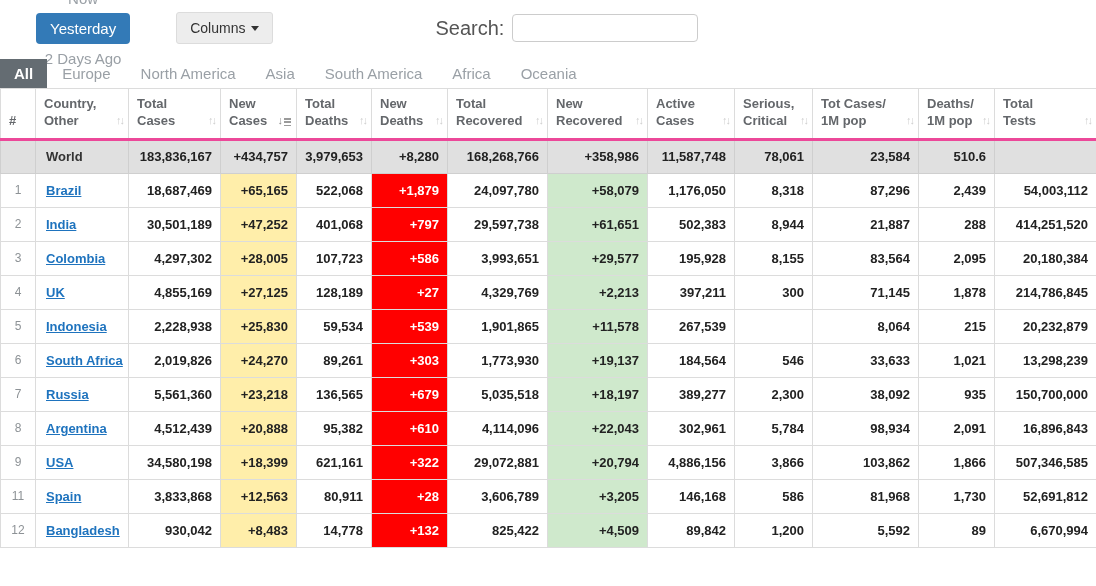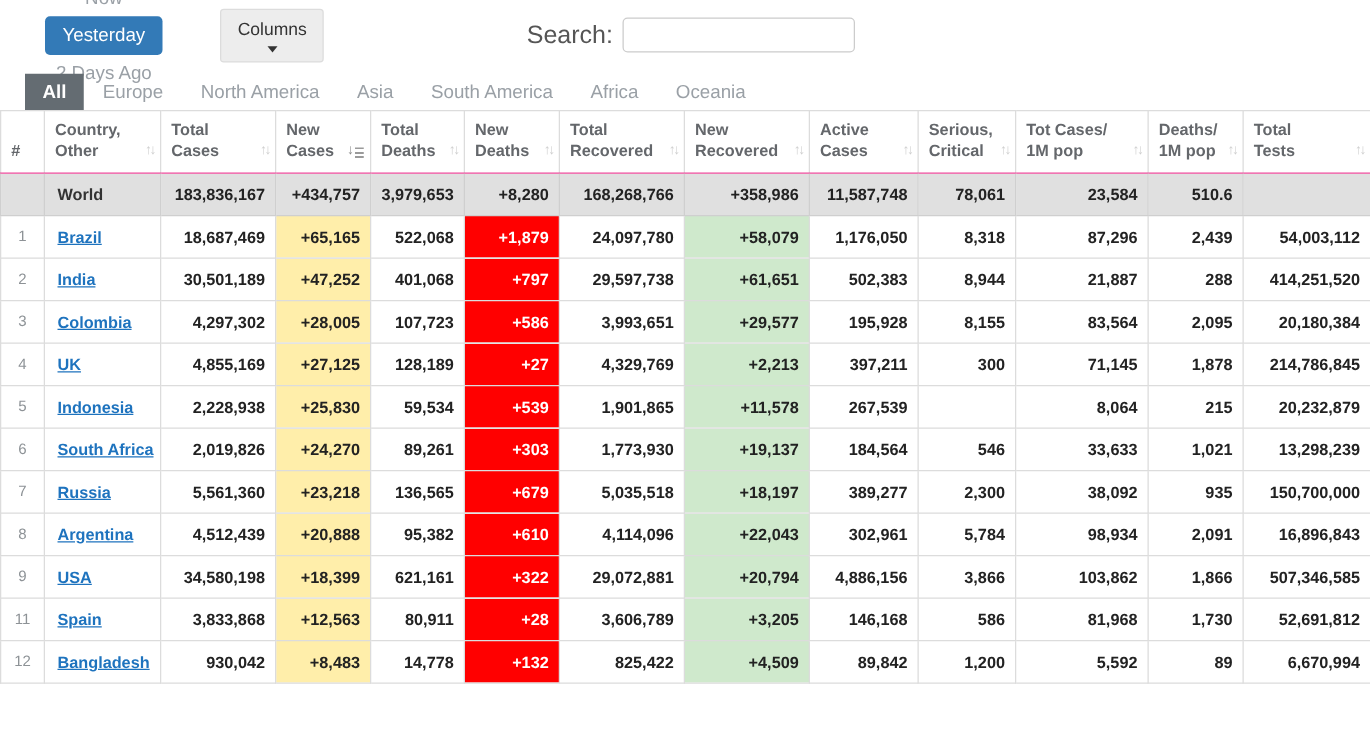--- a/index.html
+++ b/index.html
@@ -7,39 +7,39 @@
               font-family:"Liberation Sans", sans-serif; }
 
   
   .toolbar { display:flex; align-items:center; height:56px; padding-left:12px; }
   .time-tab { font-size:15px; color:#9aa0a6; padding:6px 10px; cursor:pointer; }
   .time-tab.active { background:#337ab7; color:#fff; border-radius:4px; padding:7px 14px;
                      margin:0 24px; }
   .columns-btn { margin-left:22px; background:#ededed; border:1px solid #dcdcdc;
                  border-radius:3px; padding:7px 13px; font-size:14px; color:#333;
                  font-family:"Liberation Sans", sans-serif; cursor:pointer;
-                 display:inline-flex; align-items:center; gap:6px;flex-direction:column; }
+                 display:inline-flex; align-items:center; gap:6px; }
   .caret { width:0; height:0; border-left:4px solid transparent;
            border-right:4px solid transparent; border-top:5px solid #333; display:inline-block; }
   .search-wrap { margin-left:162px; display:flex; align-items:center; gap:8px; }
   .search-label { font-size:20px; color:#555; }
   .search-input { width:186px; height:28px; border:1px solid #ccc; border-radius:4px;
                   padding:0 8px; font-size:13px; outline:none; }
 
   
-  .continent-tabs { height:32px; display:flex; align-items:flex-end;margin-left:20px; }
+  .continent-tabs { height:32px; display:flex; align-items:flex-end; }
   .continent-tab { font-size:15px; color:#9aa0a6; padding:6px 15px; cursor:pointer; }
   .continent-tab.active { background:#646c72; color:#fff; font-weight:bold; padding:6px 14px; }
 
   
   table { width:1096px; border-collapse:collapse; table-layout:fixed; }
   th, td { border:1px solid #dcdcdc; font-size:13px; overflow:hidden; white-space:nowrap; }
   thead th { vertical-align:bottom; text-align:left; padding:7px 6px 8px 8px; position:relative;
              font-weight:bold; color:#64676b; line-height:1.3; height:37px;
-             border-bottom:1px solid #ec4899; }
+             border-bottom:3px solid #ec4899; }
   .sort-icons { position:absolute; right:5px; bottom:10px; font-size:11px; color:#cfcfcf;
                 letter-spacing:-2px; }
   .sorted-icon { position:absolute; right:5px; bottom:10px; display:inline-flex;
                  align-items:flex-end; gap:1px; }
   .sorted-icon .arr { font-size:11px; color:#8a8a8a; letter-spacing:0; }
   .sorted-icon .bars { width:7px; height:9px; margin-bottom:1px;
         background:repeating-linear-gradient(to bottom,#9a9a9a 0,#9a9a9a 1.6px,transparent 1.6px,transparent 3.4px); }
 
   tbody td { height:34px; padding:0 8px; font-weight:bold; color:#222; text-align:right; }
   td.rank { text-align:center; color:#8d9296; font-weight:normal; font-size:12px; padding:0 2px; }

